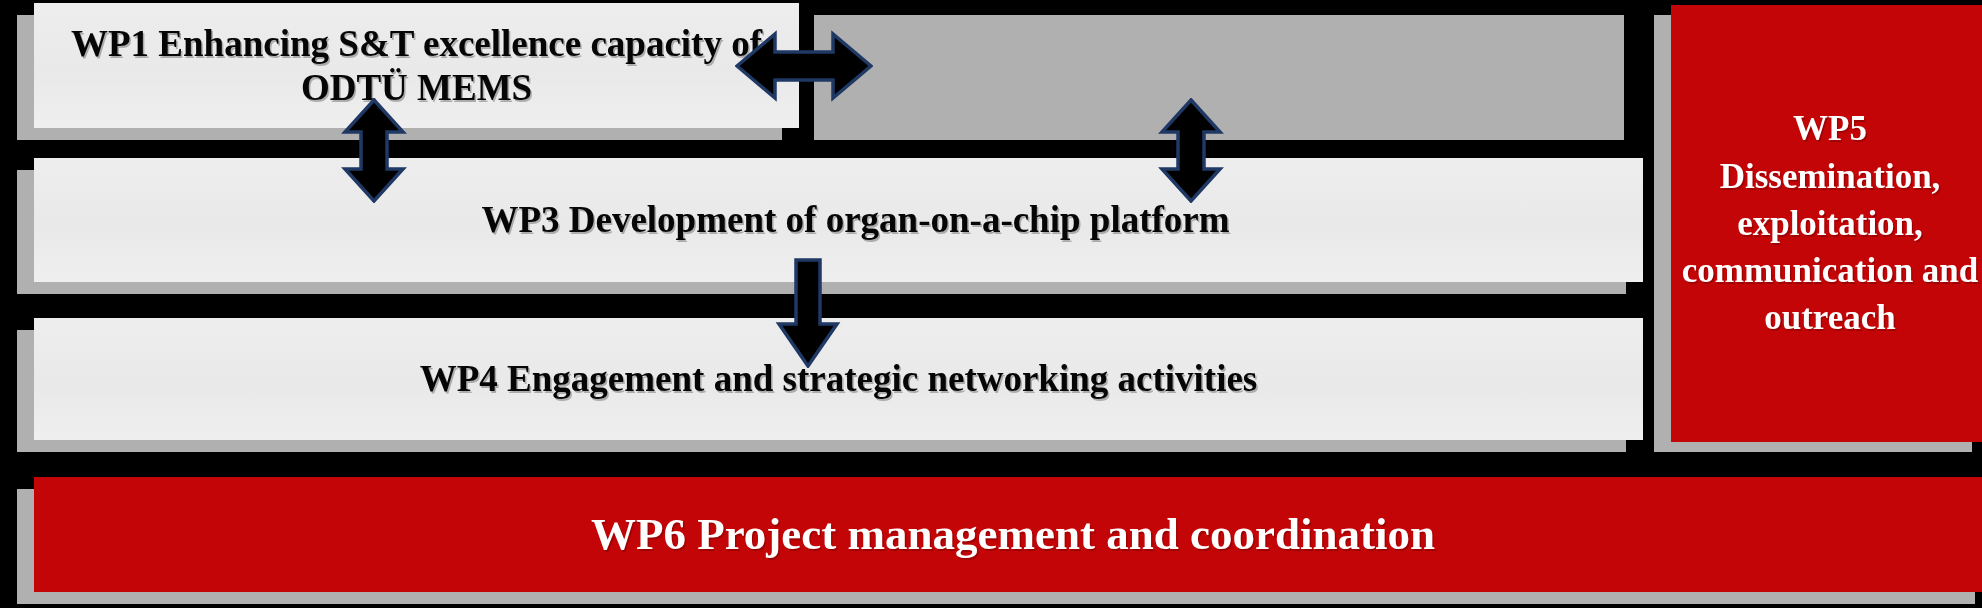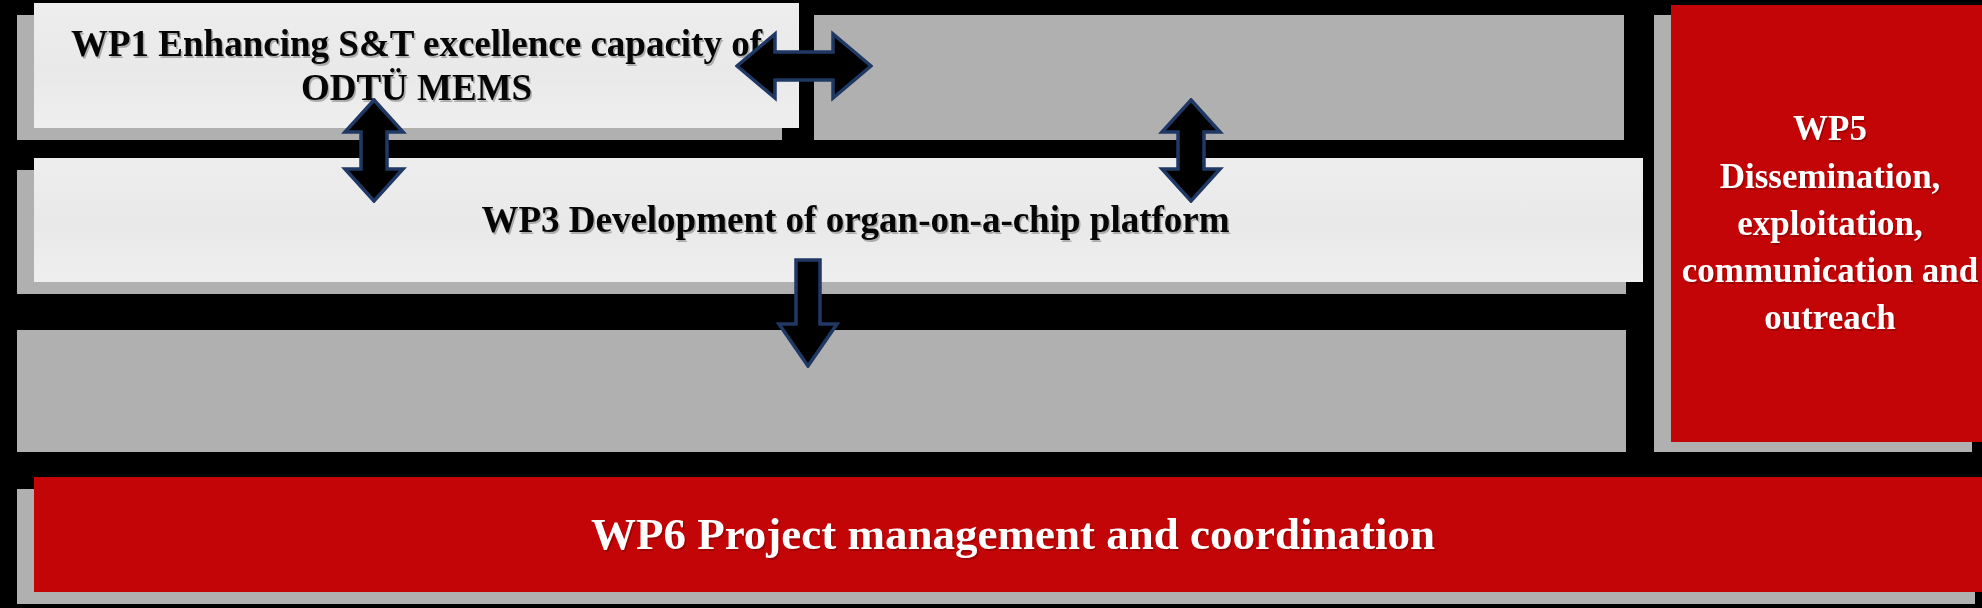--- a/index.html
+++ b/index.html
@@ -89,20 +89,23 @@
 
   <div class="wp-box box-light" id="wp1">
     <span class="wp-text">WP1 Enhancing S&amp;T excellence capacity of ODTÜ MEMS</span>
   </div>
 
 
   <div class="wp-box box-light" id="wp3">
     <span class="wp-text">WP3 Development of organ-on-a-chip platform</span>
   </div>
 
+  <div class="wp-box box-light" id="wp4">
+    <span class="wp-text">WP4 Engagement and strategic networking activities</span>
+  </div>
 
   <div class="wp-box box-red" id="wp5">
     <span class="wp-text">WP5 Dissemination, exploitation, communication and outreach</span>
   </div>
 
   <div class="wp-box box-red" id="wp6">
     <span class="wp-text">WP6 Project management and coordination</span>
   </div>
 
   <div class="arrow" id="arrow-h-wp1-wp2">

